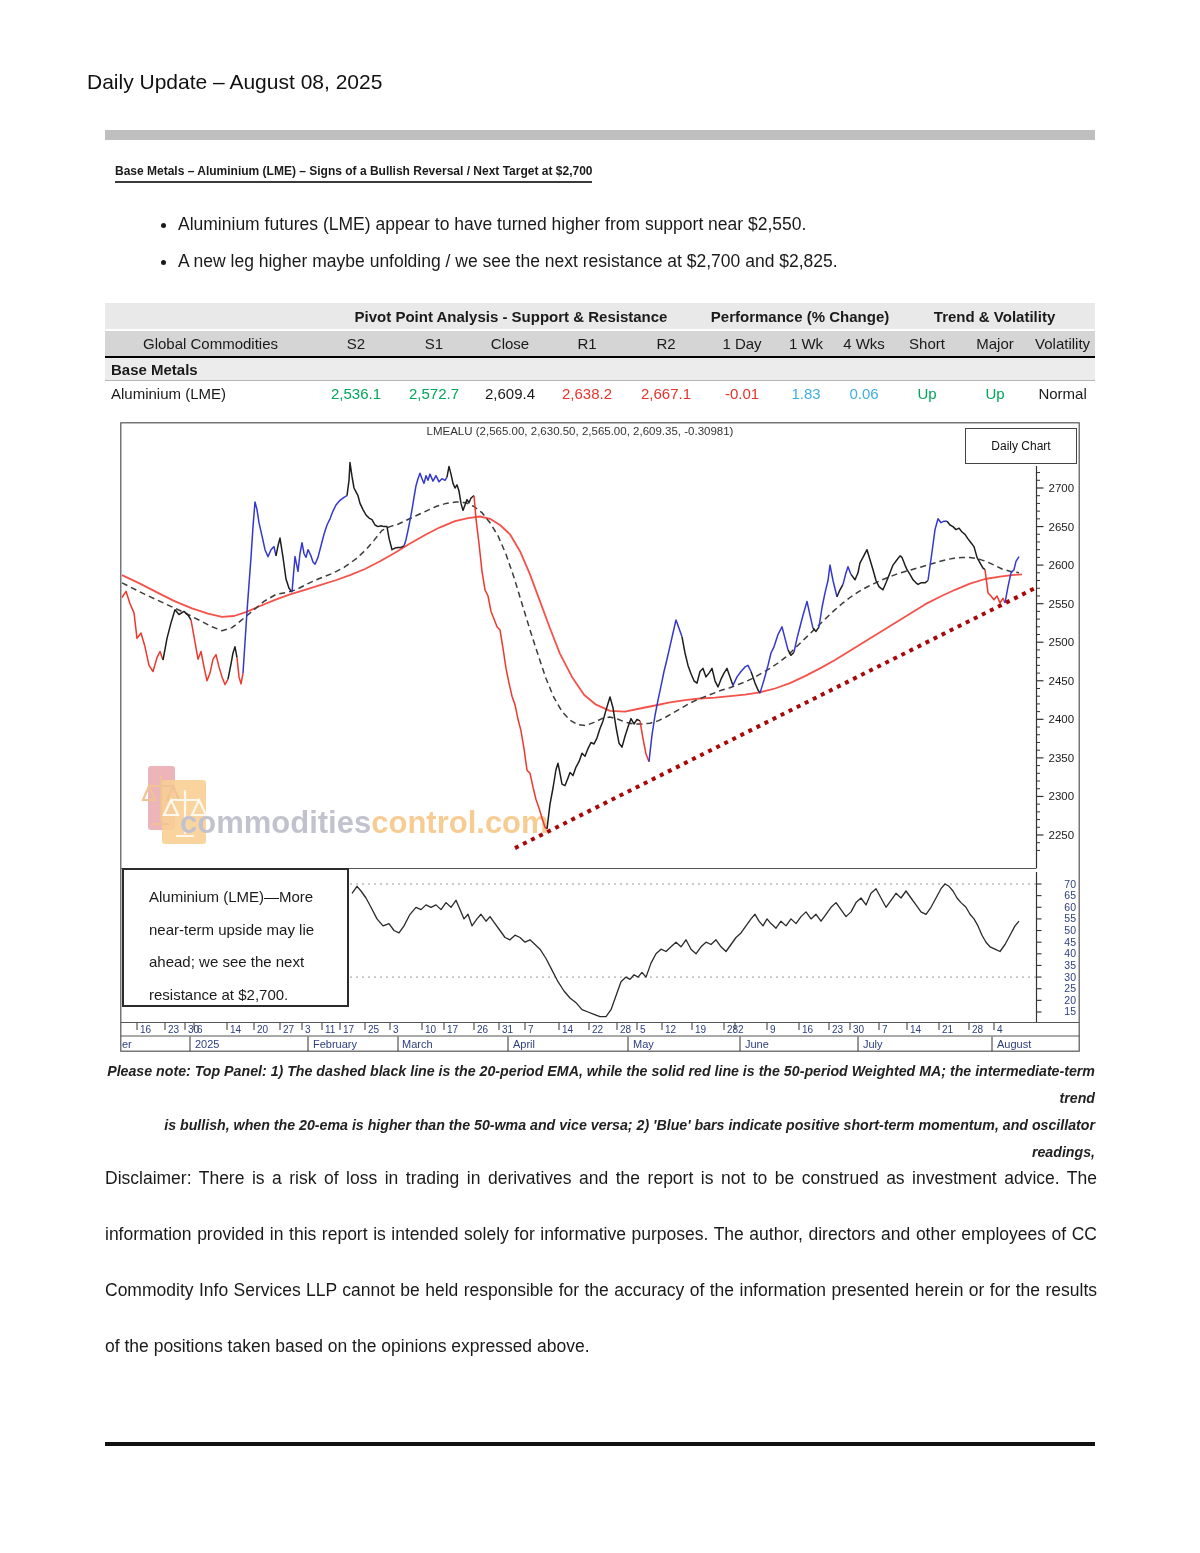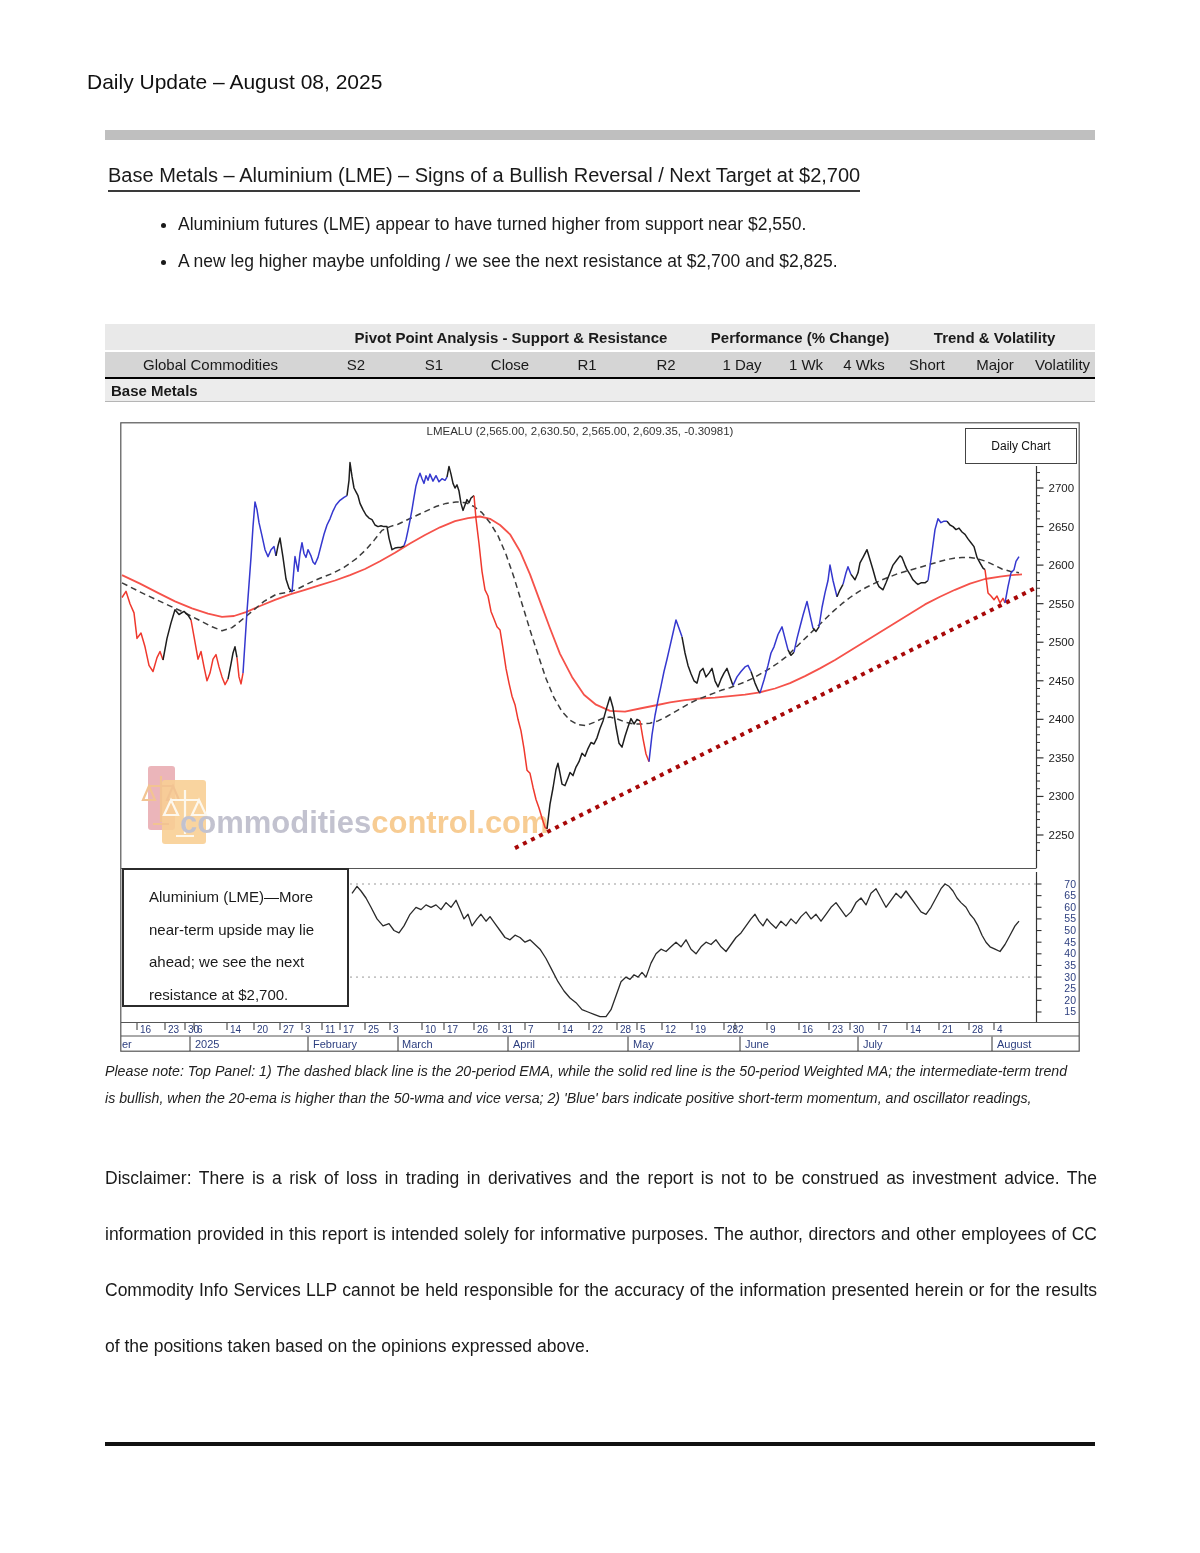--- a/index.html
+++ b/index.html
@@ -1,28 +1,28 @@
 <!DOCTYPE html>
 <html style="--divider-gray: #bfbfbf; --table-header-bg: #e9e9e9; --table-subheader-bg: #d5d5d5; --section-row-bg: #ececec; --accent-green: #00a65a; --accent-red: #e8332b; --accent-cyan: #3fafe0; --chart-blue: #3538cf; --chart-black: #1e1e1e; --chart-red: #ef382d; --wma-red: #f5524a; --ema-dash: #3c3c3c; --trend-dotted: #a80808; --rsi-line: #2a2a2a; --axis-label: #2c3e7f; --price-label: #1a1a1a; --watermark-gray: #9291a8; --watermark-orange: #f2a33c;"><head>
 <meta charset="utf-8">
 <style>
   html,body{margin:0;padding:0;background:#fff;}
   body{width:1200px;height:1553px;position:relative;font-family:"Liberation Sans",sans-serif;color:#1a1a1a;}
   .abs{position:absolute;}
   
   .date-line{left:87px;top:70px;width:990px;text-align:left;font-size:21px;color:#111;}
   .divider{left:105px;top:130px;width:990px;height:10px;background:var(--divider-gray);}
-  .headline{left:108px;top:164px;width:990px;font-size:20px;font-weight:normal;}
+  .headline{left:115px;top:164px;width:990px;font-size:12px;font-weight:bold;}
   .headline span{display:inline-block;border-bottom:2px solid #3a3a3a;padding-bottom:3px;}
   
   .bullets{left:140px;top:212px;width:920px;font-size:17.5px;}
   .bullets ul{margin:0;padding-left:38px;}
   .bullets li{margin-bottom:13px;line-height:24px;}
   
-  .pivot-table{left:105px;top:303px;width:990px;border-collapse:collapse;table-layout:fixed;font-size:15px;margin-top:21px;}
+  .pivot-table{left:105px;top:303px;width:990px;border-collapse:collapse;table-layout:fixed;font-size:15px;}
   .pivot-table td,.pivot-table th{padding:0;font-weight:normal;}
   .grp-row th{background:var(--table-header-bg);font-weight:bold;height:26px;border-bottom:2px solid #fff;}
   .hdr-row th{background:var(--table-subheader-bg);font-weight:normal;height:25px;text-align:center;border-bottom:2.5px solid #000;}
   .sec-row td{background:var(--section-row-bg);font-weight:bold;height:22px;text-align:left;padding-left:6px;border-bottom:1px solid #b5b5b5;}
   .data-row td{height:24px;text-align:center;}
   .data-row td.name{text-align:left;padding-left:6px;}
   .c-green{color:var(--accent-green);}
   .c-red{color:var(--accent-red);}
   .c-cyan{color:var(--accent-cyan);}
   
@@ -33,21 +33,21 @@
   .annotation-box{left:122px;top:868px;width:227px;height:139px;background:#fff;border:2px solid #2b2b2b;
       padding:11px 25px;font-size:15px;line-height:32.5px;box-sizing:border-box;}
   svg text{font-family:"Liberation Sans",sans-serif;}
   
   .seg-blue{stroke:var(--chart-blue);}
   .seg-black{stroke:var(--chart-black);}
   .seg-red{stroke:var(--chart-red);}
   .wm-gray{fill:var(--watermark-gray);}
   .wm-orange{fill:var(--watermark-orange);}
   
-  .note{left:105px;top:1058px;width:990px;font-size:14.2px;font-style:italic;text-align:left;line-height:27px;color:#222;}
+  .note{left:105px;top:1058px;width:990px;font-size:14.2px;font-style:italic;text-align:right;line-height:27px;color:#222;font-weight:bold;}
   .disclaimer{left:105px;top:1150px;width:992px;font-size:17.5px;line-height:56px;text-align:justify;}
   .bottom-rule{left:105px;top:1442px;width:990px;height:4px;background:#111;}
 </style>
 </head>
 <body>
 
 <div class="abs date-line">Daily Update – August 08, 2025</div>
 <div class="abs divider"></div>
 <div class="abs headline"><span>Base Metals – Aluminium (LME) – Signs of a Bullish Reversal / Next Target at $2,700</span></div>
 
@@ -89,20 +89,34 @@
     <th>R2</th>
     <th>1 Day</th>
     <th>1 Wk</th>
     <th>4 Wks</th>
     <th>Short</th>
     <th>Major</th>
     <th>Volatility</th>
   </tr>
   <tr class="sec-row">
     <td colspan="12">Base Metals</td>
+  </tr>
+  <tr class="data-row">
+    <td class="name">Aluminium (LME)</td>
+    <td class="c-green">2,536.1</td>
+    <td class="c-green">2,572.7</td>
+    <td>2,609.4</td>
+    <td class="c-red">2,638.2</td>
+    <td class="c-red">2,667.1</td>
+    <td class="c-red">-0.01</td>
+    <td class="c-cyan">1.83</td>
+    <td class="c-cyan">0.06</td>
+    <td class="c-green">Up</td>
+    <td class="c-green">Up</td>
+    <td>Normal</td>
   </tr>
 </tbody>
   </table>
 
 <svg class="abs chart-wrap" viewBox="120 422 960 630" width="960" height="630" xmlns="http://www.w3.org/2000/svg">
 
   <rect x="120.8" y="422.8" width="958.4" height="628.4" fill="none" stroke="#555" stroke-width="1.2"></rect>
 
   <g opacity="0.55">
     <g>

